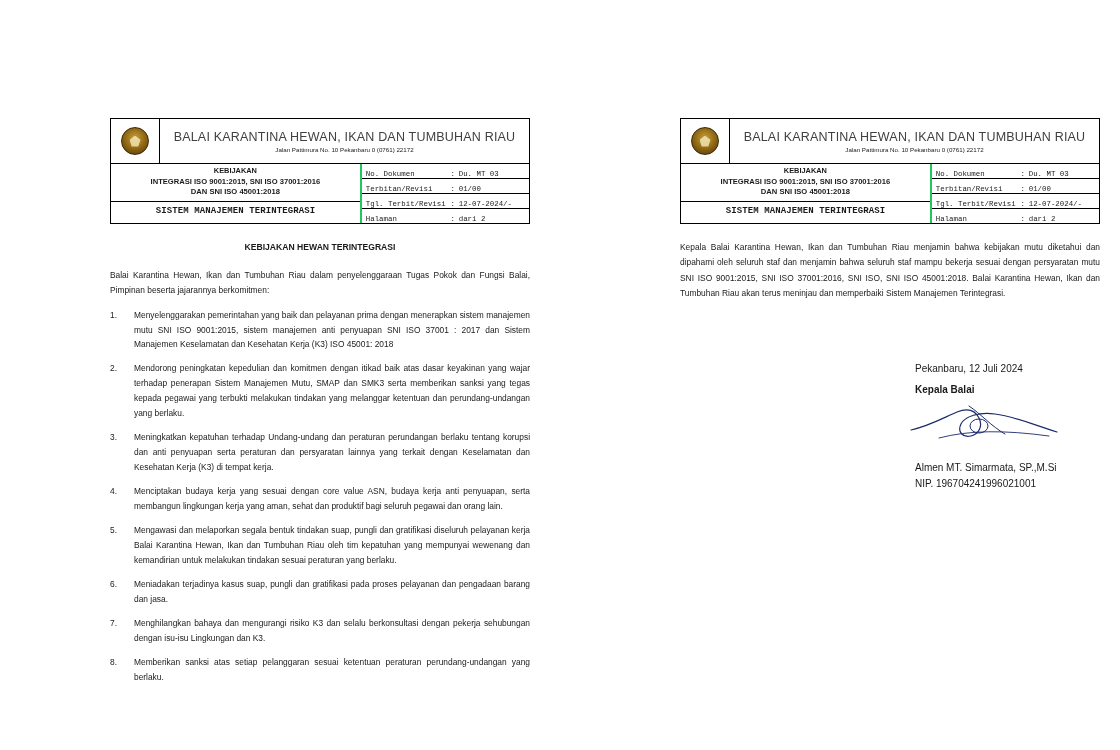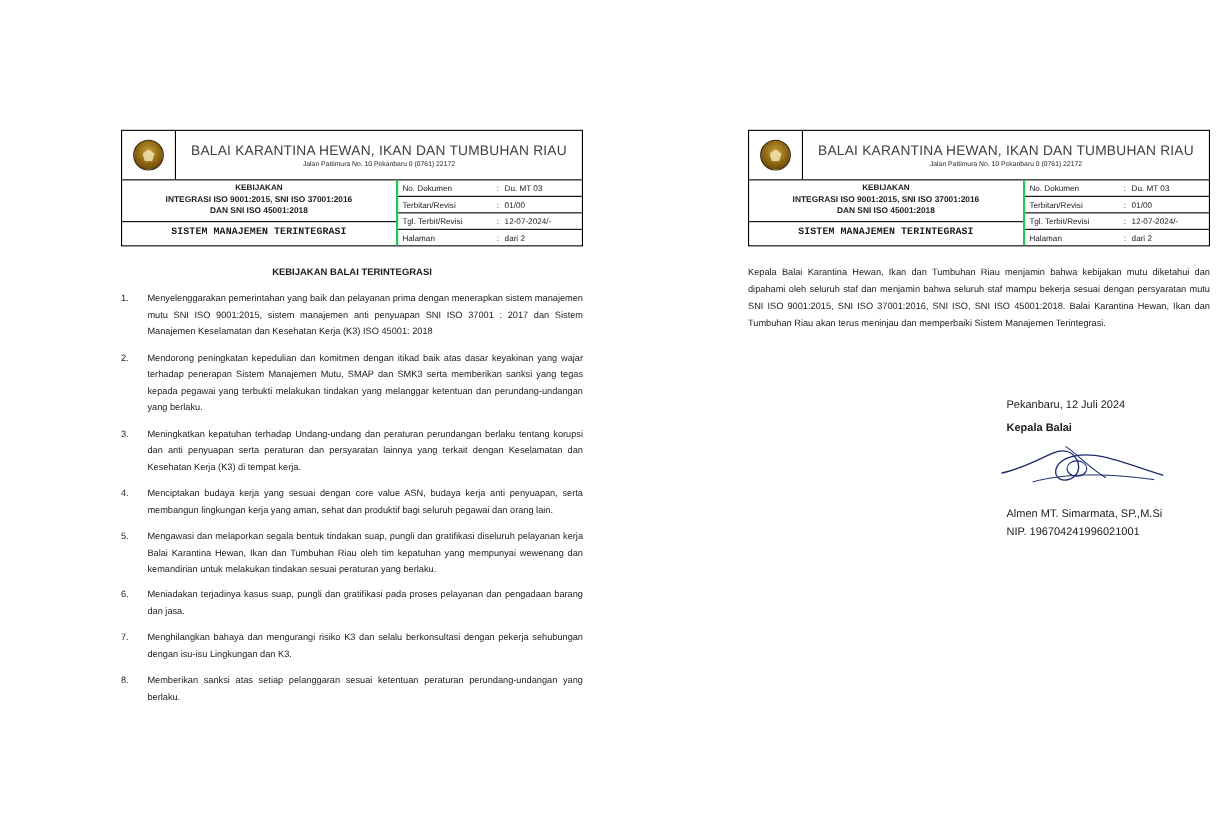--- a/index.html
+++ b/index.html
@@ -119,21 +119,22 @@
     font-size: 9px;
     padding: 4px 4px;
     letter-spacing: .1px;
     font-family: Liberation Mono, monospace;
   }
   .meta-row {
     display: flex;
     border-bottom: 1px solid #000;
     font-size: 7.4px;
     height: 14px;
-    align-items: center;
+    align-items: flex-end;
+    font-family: Liberation Mono, monospace;
   }
   .meta-row:last-child { border-bottom: none; }
   .meta-label {
     width: 52%;
     padding-left: 4px;
     box-sizing: border-box;
     white-space: nowrap;
   }
   .meta-colon {
     width: 8px;
@@ -254,23 +255,24 @@
         <div class="meta-row">
           <div class="meta-label">Halaman</div>
           <div class="meta-colon">:</div>
           <div class="meta-value">dari 2</div>
         </div>
       </div>
     </div>
   </div>
 
   <div class="doc-title">
-    <div>KEBIJAKAN BALAI TERINTEGRASI</div>
+    <div>KEBIJAKAN HEWAN TERINTEGRASI</div>
   </div>
 
+  <div class="intro">Balai Karantina Hewan, Ikan dan Tumbuhan Riau dalam penyelenggaraan Tugas Pokok dan Fungsi Balai, Pimpinan beserta jajarannya berkomitmen:</div>
 
   <ol class="points">
     <li>
       <span class="num">1.</span>
       <span class="txt">Menyelenggarakan pemerintahan yang baik dan pelayanan prima dengan menerapkan sistem manajemen mutu SNI ISO 9001:2015, sistem manajemen anti penyuapan SNI ISO 37001 : 2017 dan Sistem Manajemen Keselamatan dan Kesehatan Kerja (K3) ISO 45001: 2018</span>
     </li>
     <li>
       <span class="num">2.</span>
       <span class="txt">Mendorong peningkatan kepedulian dan komitmen dengan itikad baik atas dasar keyakinan yang wajar terhadap penerapan Sistem Manajemen Mutu, SMAP dan SMK3 serta memberikan sanksi yang tegas kepada pegawai yang terbukti melakukan tindakan yang melanggar ketentuan dan perundang-undangan yang berlaku.</span>
     </li>

